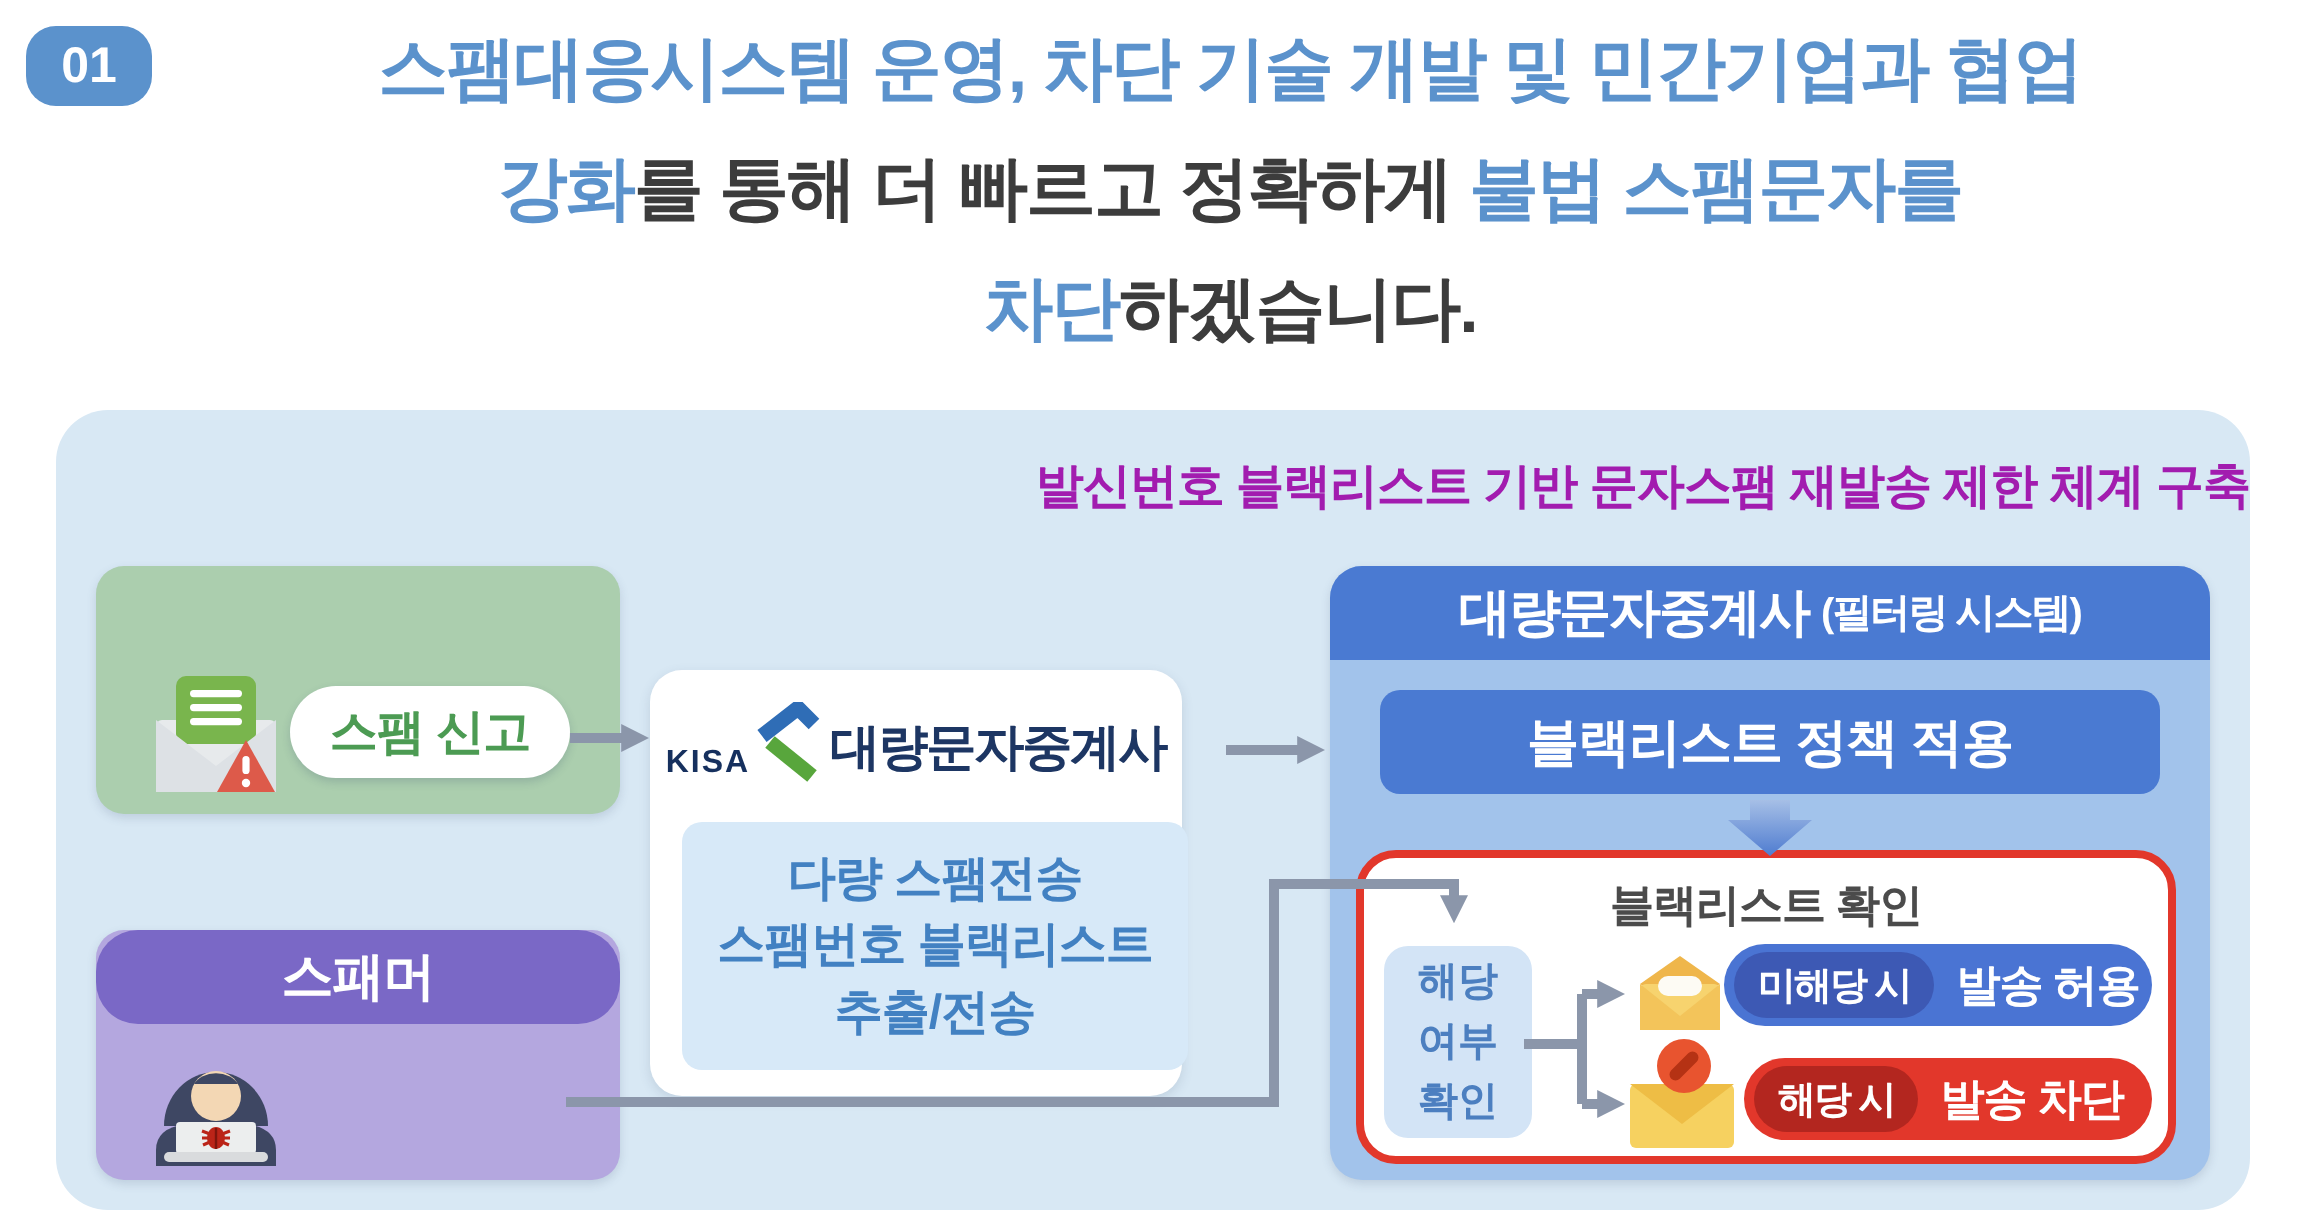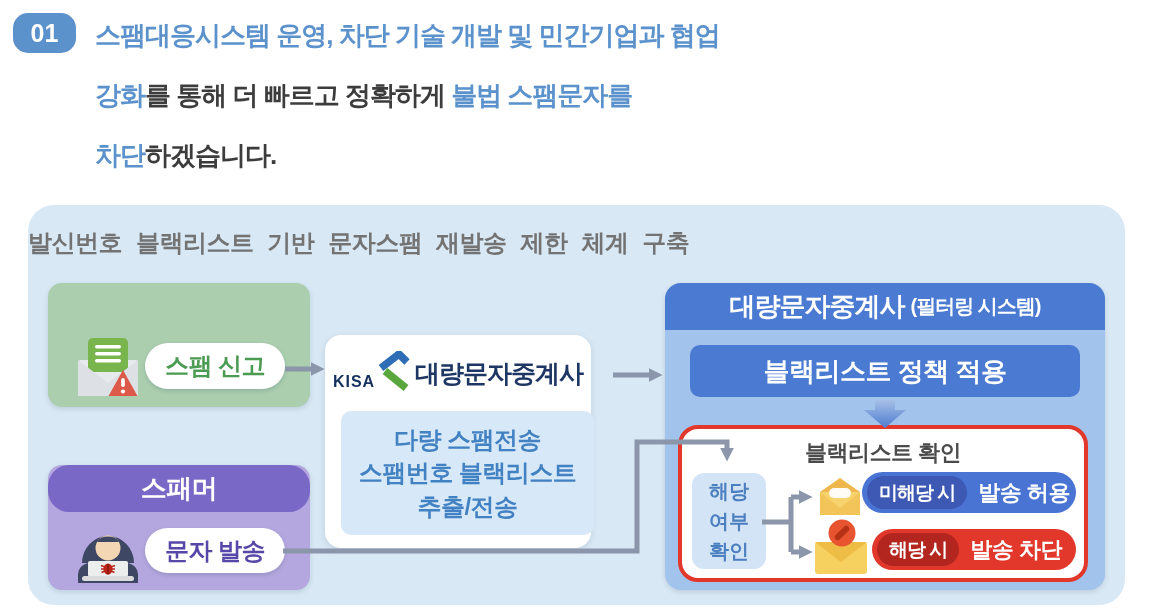--- a/index.html
+++ b/index.html
@@ -5,29 +5,29 @@
   * { margin:0; padding:0; box-sizing:border-box; }
   html,body { width:1153px; height:616px; background:#ffffff; overflow:hidden;
               font-family:"Liberation Sans", sans-serif; }
   .page { position:relative; width:1153px; height:616px; background:#fff; }
 
   
   .badge { position:absolute; left:13px; top:13px; width:63px; height:40px;
            background:#5b92cc; border-radius:15px; color:#fff; font-size:25px;
            font-weight:700; display:flex; align-items:center; justify-content:center; }
   .headline { position:absolute; left:95px; top:5px; width:1040px;
-              font-size:26px; line-height:60px; letter-spacing:-1px; }
+              font-size:35px; line-height:60px; letter-spacing:-1px;text-align:center; }
   .hl-blue { color:#5b92cc; font-weight:800; }
   .hl-dark { color:#3c3c3c; font-weight:700; }
 
   
   .panel { position:absolute; left:28px; top:205px; width:1097px; height:400px;
            background:#d8e8f4; border-radius:26px; }
-  .panel-title { position:absolute; left:0; top:22px; width:100%; text-align:left;
-                 font-size:24px; font-weight:700; color:#737373; letter-spacing:-0.5px;font-family:Liberation Mono, monospace; }
+  .panel-title { position:absolute; left:0; top:22px; width:100%; text-align:right;
+                 font-size:24px; font-weight:700; color:#a21caf; letter-spacing:-0.5px; }
 
   .actor-box { position:absolute; width:262px; border-radius:14px; overflow:hidden;
                box-shadow:0 2px 5px rgba(70,90,120,.18); }
   .actor-head { height:47px; display:flex; align-items:center; justify-content:center;
                 color:#fff; font-size:26px; font-weight:700; letter-spacing:-0.5px; }
   .user-box { left:20px; top:78px; height:124px; background:#abceae; }
   .user-box .actor-head { background:#68a96d; }
   .spammer-box { left:20px; top:260px; height:125px; background:#b4a7df; }
   .spammer-box .actor-head { background:#7a68c6;border-radius:21px; }
 
@@ -141,21 +141,20 @@
           <circle cx="40" cy="39" r="12.5" fill="#f3d7b4"></circle>
           <path d="M29,33 a12,9 0 0 1 22,0 z" fill="#3e4763"></path>
           <path d="M10,74 v-8 q0,-11 15,-13 h30 q15,2 15,13 v8 z" fill="#3e4763"></path>
           <rect x="20" y="52" width="40" height="16" rx="2" fill="#eceeee"></rect>
           <rect x="14" y="67" width="52" height="5" rx="2.5" fill="#d9dbdd"></rect>
           <ellipse cx="40" cy="60" rx="4.5" ry="5.5" fill="#bb2418"></ellipse>
           <line x1="40" y1="55" x2="40" y2="65.5" stroke="#7e150d" stroke-width="1.2"></line>
           <path d="M33,56.5 l4,1.5 M33,60 h4 M33.5,63.5 l3.5,-1.5 M47,56.5 l-4,1.5 M47,60 h-4 M46.5,63.5 l-3.5,-1.5" stroke="#bb2418" stroke-width="1.6" fill="none"></path>
         </svg>
       </span>
-      <div class="pill spammer-pill">문자 발송</div>
     </div>
 
     <div class="kisa-box">
       <div class="kisa-logo-row">
         <span class="kisa-logo-text">KISA</span>
         <span class="kisa-mark">
           <svg width="34" height="40" viewBox="0 0 34 40">
             <path d="M5,17 L23,3 L31,11" stroke="#2f6db6" stroke-width="7.5" fill="none"></path>
             <path d="M9,20 L30,37" stroke="#58a63c" stroke-width="7.5" fill="none"></path>
           </svg>

